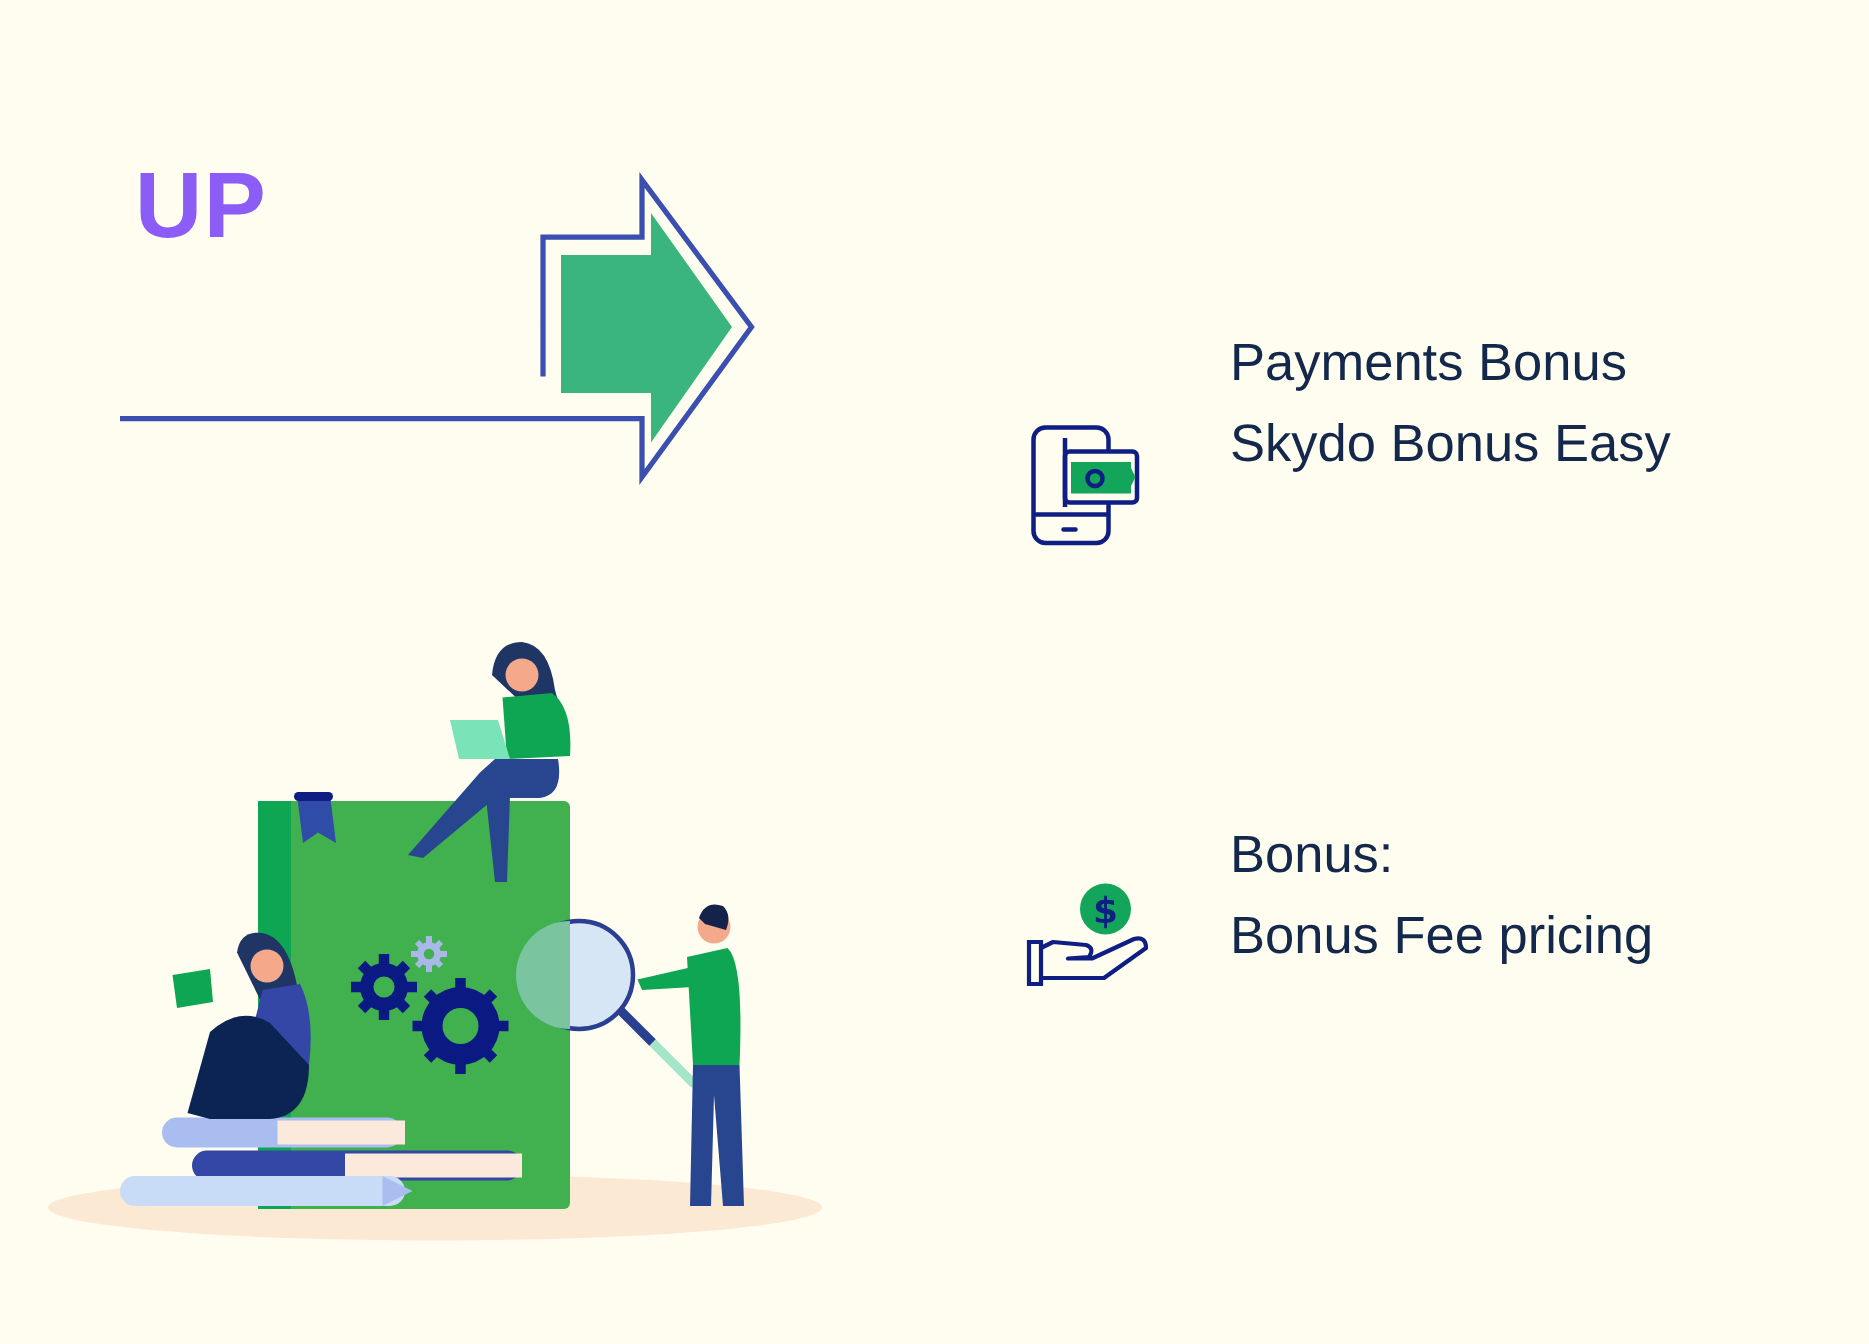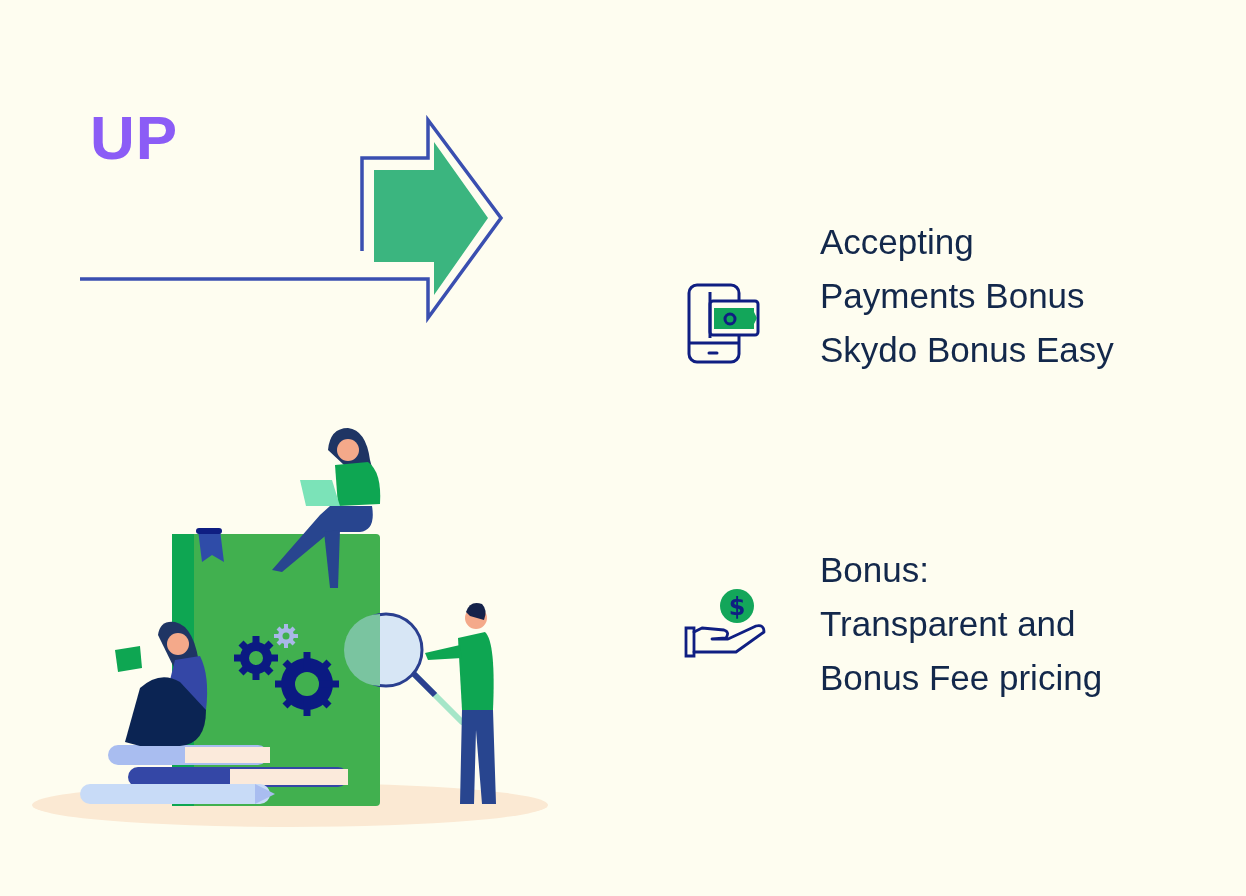--- a/index.html
+++ b/index.html
@@ -42,35 +42,33 @@
   <rect x="3" y="3" width="50" height="77" rx="8" fill="none" stroke="#0f1e82" stroke-width="3"></rect>
   <line x1="3" y1="61" x2="53" y2="61" stroke="#0f1e82" stroke-width="3"></line>
   <line x1="23" y1="71" x2="31" y2="71" stroke="#0f1e82" stroke-width="3" stroke-linecap="round"></line>
   <rect x="24" y="19" width="48" height="34" rx="3" fill="#fefdf0" stroke="#0f1e82" stroke-width="3"></rect>
   <line x1="24" y1="10" x2="24" y2="56" stroke="#0f1e82" stroke-width="3"></line>
   <polygon points="28,26 68,26 68,30 71,36 68,42 68,47 28,47" fill="#13a65a"></polygon>
   <circle cx="44" cy="37" r="5" fill="none" stroke="#0f1e82" stroke-width="3"></circle>
 </svg>
 
 <div class="item-text" style="top:215px;">
-  <span>Accepting</span>
   <span>Payments Bonus</span>
   <span>Skydo Bonus Easy</span>
 </div>
 
 <svg class="item-icon" style="left:682px; top:588px;" width="88" height="72" viewBox="0 0 88 72">
   <circle cx="55" cy="18" r="17" fill="#13a65a"></circle>
   <text x="55" y="27" font-size="24" font-weight="bold" text-anchor="middle" fill="#0f1e82" font-family="DejaVu Sans, sans-serif">$</text>
   <path d="M4,40 L12,40 L12,68 L4,68 Z" fill="none" stroke="#0f1e82" stroke-width="2.8"></path>
   <path d="M12,44 L20,40 L42,42 Q48,44 44,50 L30,51 M30,51 L46,51 L74,38 Q82,36 82,44 L54,64 L12,64" fill="none" stroke="#0f1e82" stroke-width="2.8" stroke-linejoin="round" stroke-linecap="round"></path>
 </svg>
 
 <div class="item-text" style="top:543px;">
   <span>Bonus:</span>
-  <span>Transparent and</span>
   <span>Bonus Fee pricing</span>
 </div>
 
 <svg class="illustration" width="530" height="410" viewBox="0 0 530 410">
 
   <ellipse cx="260" cy="385" rx="258" ry="22" fill="#fbe9d3"></ellipse>
 
   <rect x="142" y="114" width="208" height="272" rx="4" fill="#41b04f"></rect>
   <rect x="142" y="114" width="22" height="272" fill="#0ea652"></rect>
 

